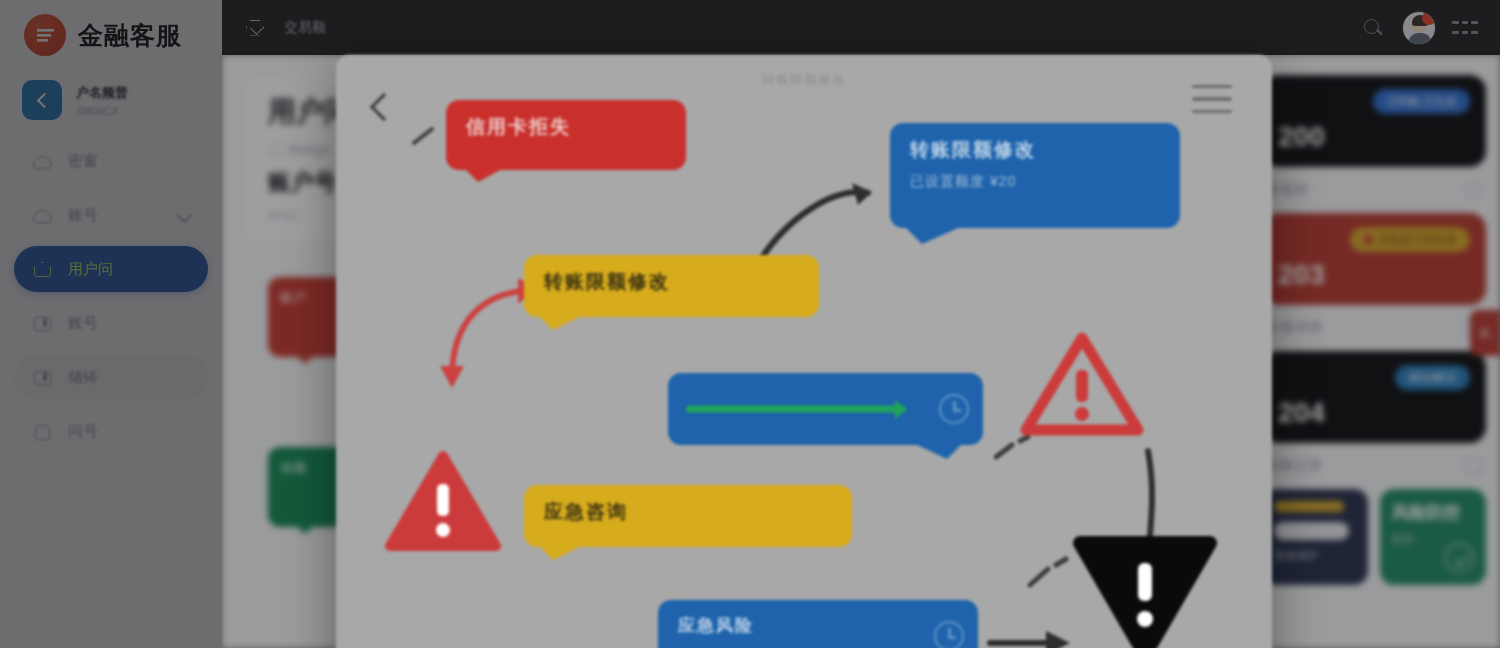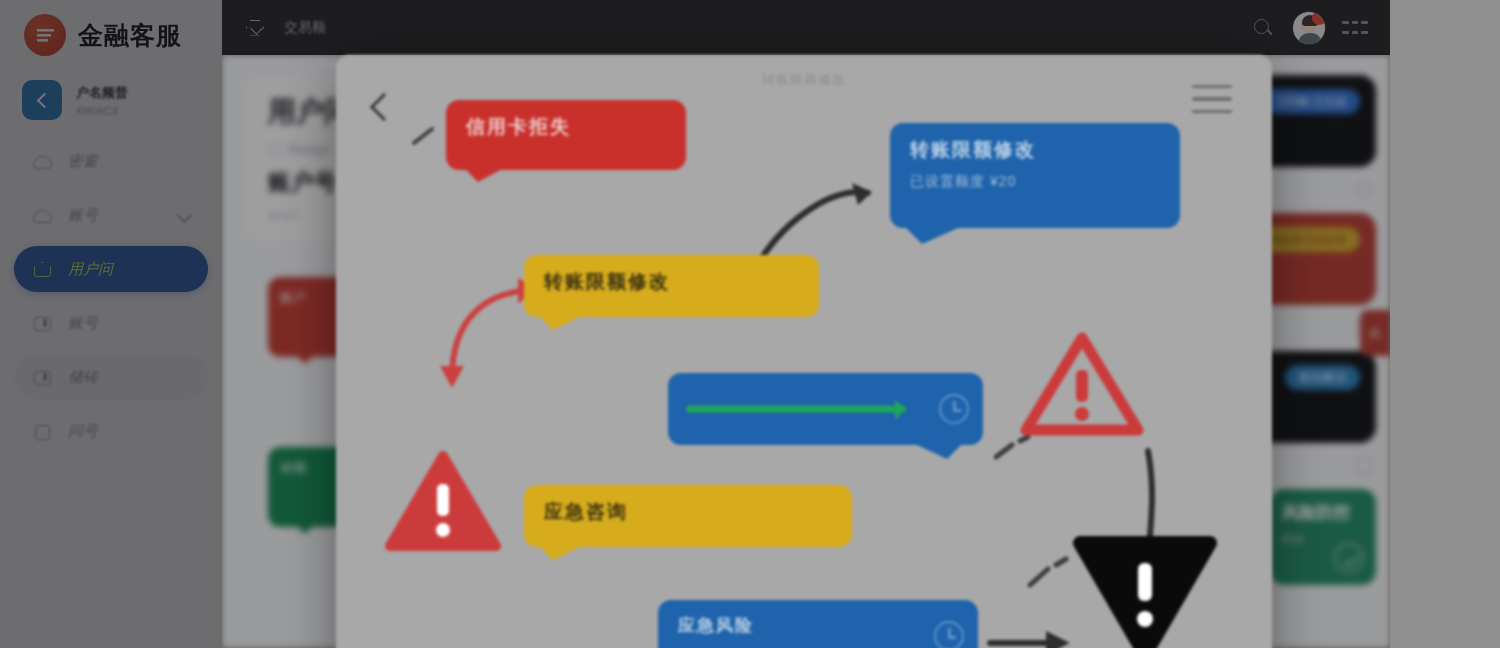--- a/index.html
+++ b/index.html
@@ -2,21 +2,21 @@
 <html><head>
 <meta charset="utf-8">
 <style>
   * { box-sizing: border-box; margin: 0; padding: 0; }
   html, body {
     width: 1500px; height: 648px;
     overflow: hidden;
     font-family: "Liberation Sans", "DejaVu Sans", sans-serif;
     background: #8f8f8f;
   }
-  #root { position: relative; width: 1390px; height: 648px; overflow: hidden; }
+  #root { position: relative; width: 1500px; height: 648px; overflow: hidden; }
 
   
   .app-layer { position: absolute; inset: 0; display: flex; }
 
   
   .sidebar {
     width: 222px; height: 648px; flex: 0 0 222px;
     background: #f2f2f4;
     padding: 0 14px;
     position: relative; z-index: 3;
@@ -46,21 +46,21 @@
     transform: rotate(45deg); margin-left: 4px;
   }
   .acct-meta { display: flex; flex-direction: column; gap: 3px; }
   .acct-name { font-size: 13px; font-weight: 700; color: #2f3338; filter: blur(1.1px); }
   .acct-sub { font-size: 11px; color: #9aa0a6; filter: blur(1.3px); }
 
   .nav { display: flex; flex-direction: column; gap: 8px; }
   .nav-item {
     display: flex; align-items: center; gap: 16px;
     height: 46px; padding: 0 18px; border-radius: 24px;
-    font-size: 15px; color: #8d9299; filter: blur(0.9px); font-style: italic;
+    font-size: 15px; color: #8d9299; filter: blur(0.9px);
   }
   .nav-item.soft { background: rgba(0,0,0,0.035); }
   .nav-item.active {
     background: #2d5fb0; color: #bef264; filter: blur(0.6px);
     box-shadow: 0 2px 8px rgba(45,95,176,.35);
   }
   .nav-ic { width: 20px; height: 18px; flex: 0 0 20px; position: relative; opacity: .85; }
   .ic-home::before {
     content:""; position:absolute; left:2px; top:2px; width:15px; height:13px;
     border:1.8px solid currentColor; border-radius:2px 2px 3px 3px;

